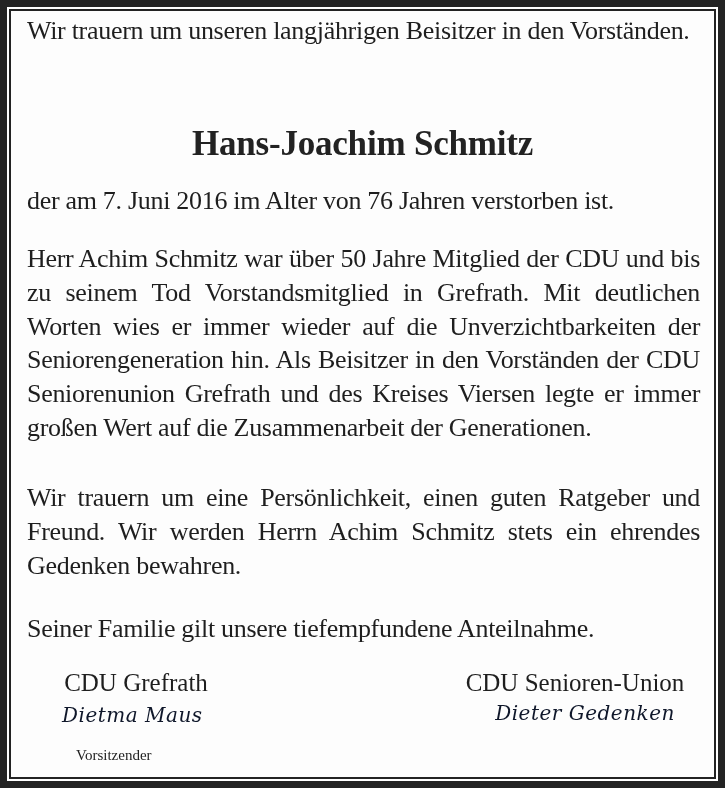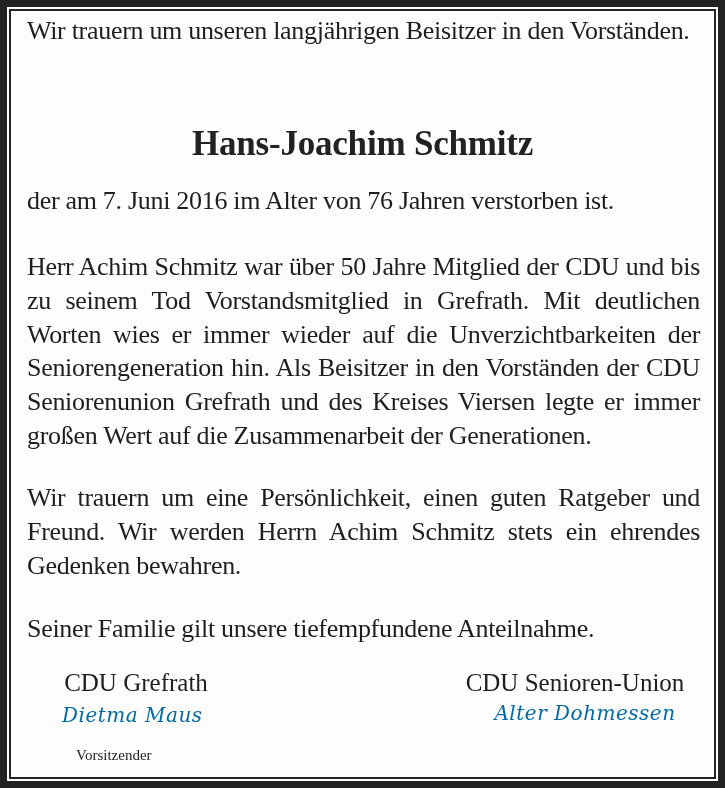--- a/index.html
+++ b/index.html
@@ -56,21 +56,21 @@
     font-size: 35px;
     font-weight: bold;
     letter-spacing: -0.2px;
     color: #222;
     margin-top: 21px;
   }
   .died {
     top: 184px;
   }
   .p1 {
-    top: 250px;
+    top: 242px;
   }
   .p2 {
     top: 481px;
   }
   .p3 {
     top: 612px;
   }
   .footer-left, .footer-right {
     position: absolute;
     text-align: center;
@@ -96,21 +96,21 @@
     margin-top: 8px;
     white-space: nowrap;
     letter-spacing: -0.2px;
   }
   .signature {
     font-family: "DejaVu Serif", serif;
     font-style: italic;
     font-size: 20px;
     line-height: 26px;
     letter-spacing: 0.5px;
-    color: #0369a1;
+    color: #0f172a;
     white-space: nowrap;
   }
   .footer-left .signature {
     margin-top: 4px;
     text-align: left;
     padding-left: 26px;
   }
   .footer-left .role {
     font-size: 15px;
     line-height: 22px;
@@ -142,14 +142,14 @@
 <p class="content para p3">Seiner Familie gilt unsere tiefempfundene Anteilnahme.</p>
 
 <div class="footer-left">
   <div class="org-name">CDU Grefrath</div>
   <div class="signature">Dietma Maus</div>
   <div class="role">Vorsitzender</div>
 </div>
 
 <div class="footer-right">
   <div class="org-name">CDU Senioren-Union</div>
-  <div class="signature">Alter Dohmessen</div>
+  <div class="signature">Dieter Gedenken</div>
 </div>
 
 </body></html>

